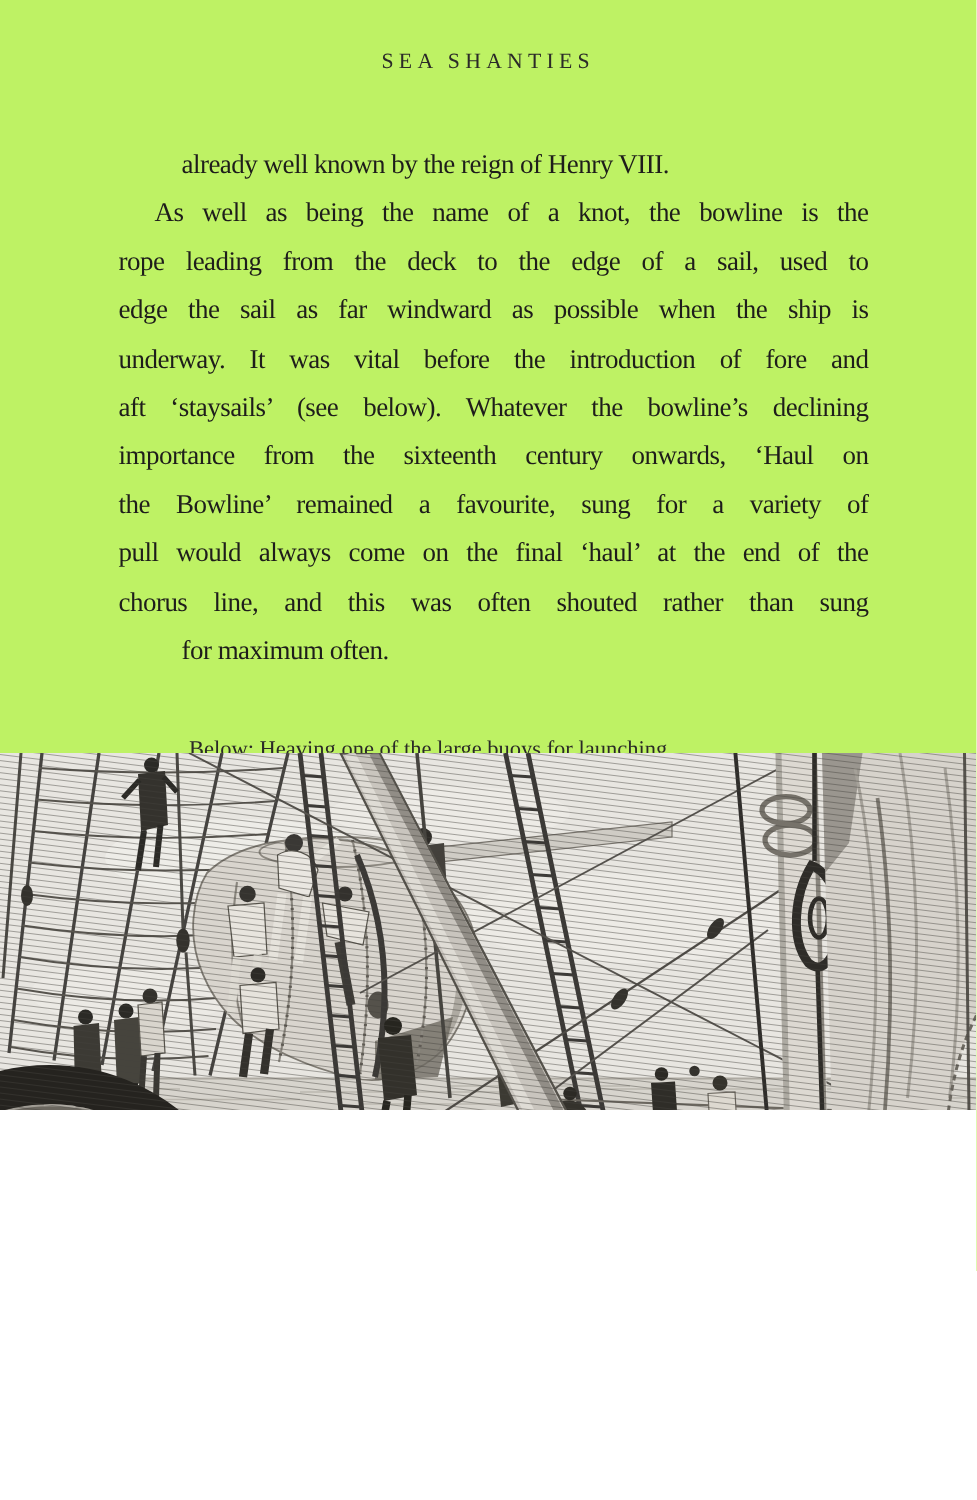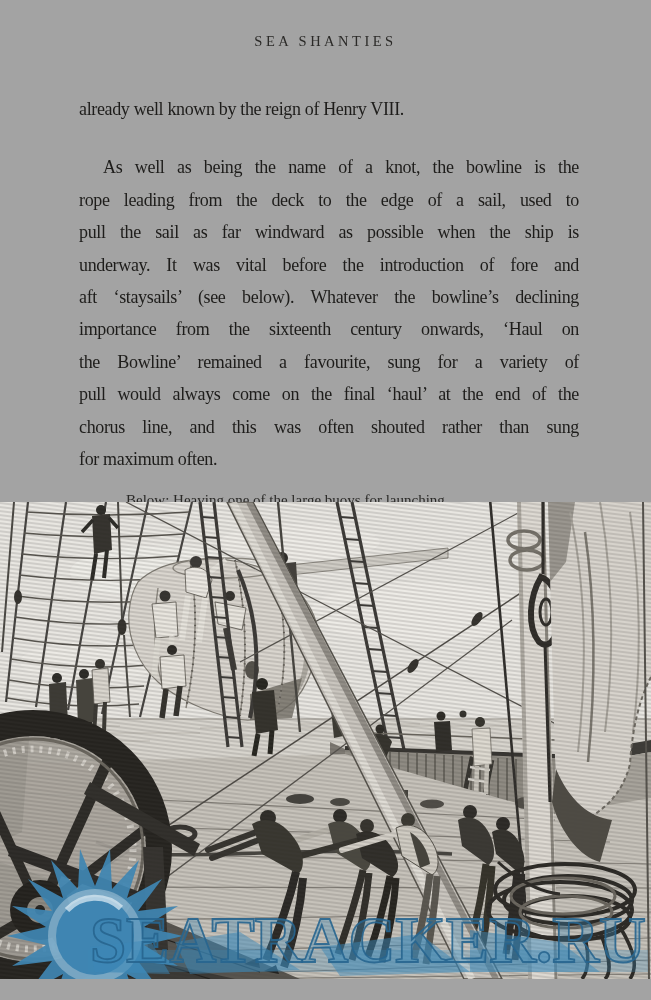--- a/index.html
+++ b/index.html
@@ -1,41 +1,41 @@
 <!DOCTYPE html>
 <html><head>
 <meta charset="utf-8">
 <style>
   html,body{margin:0;padding:0;background:#ffffff;}
-  .page{position:relative;width:651px;height:1000px;background:#a3a3a3;overflow:hidden;
+  .page{position:relative;width:651px;height:740px;background:#bef264;overflow:hidden;
         font-family:"Liberation Serif",serif;color:#21201e;}
   .running-head{position:absolute;top:33px;left:0;width:651px;text-align:center;
         font-size:14.5px;letter-spacing:3.5px;color:#2b2a28;}
   .textblock{position:absolute;left:79px;top:93px;width:500px;font-size:18px;
         letter-spacing:-0.35px;color:#1e1d1b;}
   .line{height:32.4px;line-height:32.4px;white-space:normal;}
   .j{text-align:justify;text-align-last:justify;}
-  .end{text-align:left;}
-  .indent{text-indent:24px;margin-top:26px;}
+  .end{text-align:left;margin-left:42px;}
+  .indent{text-indent:24px;}
   .caption{position:absolute;left:80px;top:492px;width:520px;font-size:15px;color:#2a2927;margin-left:46px;}
   .illustration{position:absolute;left:0;top:502px;width:651px;height:477px;overflow:hidden;}
   svg{display:block;}
 </style>
 </head>
 <body>
 
 <div class="page">
 
   <div class="running-head">SEA SHANTIES</div>
 
   <div class="textblock">
     <div class="line end">already well known by the reign of Henry VIII.</div>
     <div class="line j indent">As well as being the name of a knot, the bowline is the</div>
     <div class="line j">rope leading from the deck to the edge of a sail, used to</div>
-    <div class="line j">pull the sail as far windward as possible when the ship is</div>
+    <div class="line j">edge the sail as far windward as possible when the ship is</div>
     <div class="line j">underway. It was vital before the introduction of fore and</div>
     <div class="line j">aft ‘staysails’ (see below). Whatever the bowline’s declining</div>
     <div class="line j">importance from the sixteenth century onwards, ‘Haul on</div>
     <div class="line j">the Bowline’ remained a favourite, sung for a variety of</div>
     <div class="line j">pull would always come on the final ‘haul’ at the end of the</div>
     <div class="line j">chorus line, and this was often shouted rather than sung</div>
     <div class="line end">for maximum often.</div>
   </div>
 
   <div class="caption">Below: Heaving one of the large buoys for launching.</div>

